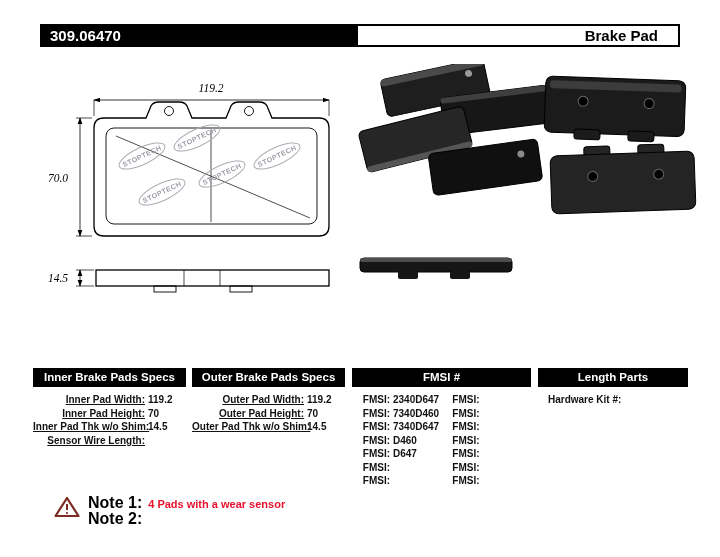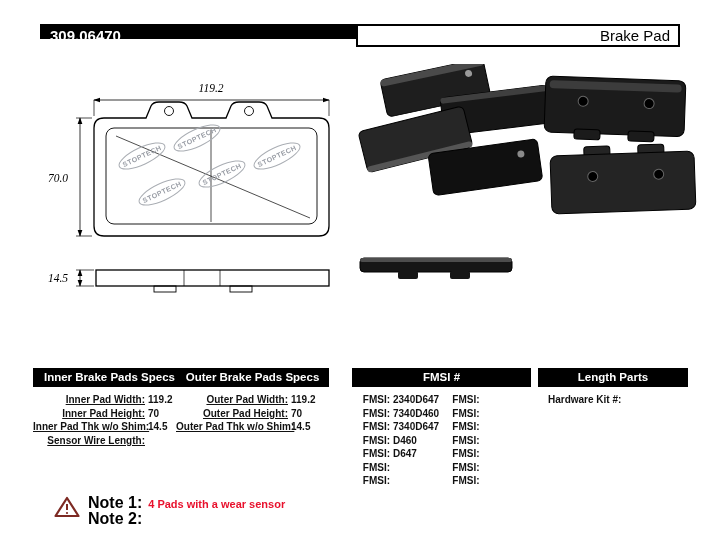--- a/index.html
+++ b/index.html
@@ -6,45 +6,45 @@
   html, body { background: #fff; }
   body { font-family: "Liberation Sans", sans-serif; }
   .page {
     position: relative; width: 720px; height: 557px; background: #fff;
     overflow: hidden; margin: 0 auto;
   }
 
   
   .header { position: absolute; left: 40px; top: 24px; width: 640px; height: 23px; display: flex; }
   .part-bar {
-    width: 316px; height: 15px; background: var(--header-bg, #000); color: #fff;
+    width: 316px; height: 23px; background: var(--header-bg, #000); color: #fff;
     font-weight: bold; font-size: 15px; line-height: 23px; padding-left: 10px;
   }
   .type-box {
     flex: 1; height: 23px; background: #fff; border: 2px solid #000;
-    font-weight: normal; font-size: 15px; line-height: 19px; text-align: right; padding-right: 8px; color: #000;
+    font-weight: bold; font-size: 15px; line-height: 19px; text-align: right; padding-right: 20px; color: #000;
   }
 
   
   .tech-drawing { position: absolute; left: 34px; top: 78px; width: 312px; height: 238px; }
   .photos      { position: absolute; left: 350px; top: 64px; width: 358px; height: 238px; }
 
   .outline  { fill: #fff; stroke: #000; stroke-width: 1.3; }
   .outline2 { fill: none; stroke: #000; stroke-width: 0.9; }
   .thin     { stroke: #000; stroke-width: 0.7; fill: none; }
   .dimline  { stroke: #000; stroke-width: 0.8; fill: none; }
   .dim      { font-family: "Liberation Serif", serif; font-style: italic; font-size: 11.5px; fill: #000; }
   .wm-ell   { fill: none; stroke: #a9adb3; stroke-width: 1; }
   .wm-txt   { font-family: "Liberation Sans", sans-serif; font-size: 7px; font-weight: bold; fill: #9a9ea6; letter-spacing: .5px; }
 
   
   .specs { position: absolute; left: 0; top: 368px; width: 720px; height: 120px; }
   .spec-col { position: absolute; top: 0; }
   .col-inner   { left: 33px;  width: 153px; }
-  .col-outer   { left: 176px; width: 153px; }
+  .col-outer   { left: 192px; width: 153px; }
   .col-fmsi    { left: 352px; width: 179px; }
   .col-related { left: 538px; width: 150px; }
   .col-head {
     height: 19px; background: var(--header-bg, #000); color: #fff; text-align: center;
     font-weight: bold; font-size: 11.5px; line-height: 19px; white-space: nowrap;
   }
   .rows { margin-top: 6px; }
   .srow { display: grid; grid-template-columns: 112px 1fr; column-gap: 3px;
           font-size: 10px; font-weight: bold; line-height: 13.5px; color: #111; }
   .srow .lbl { text-align: right; white-space: nowrap; text-decoration: underline; }

